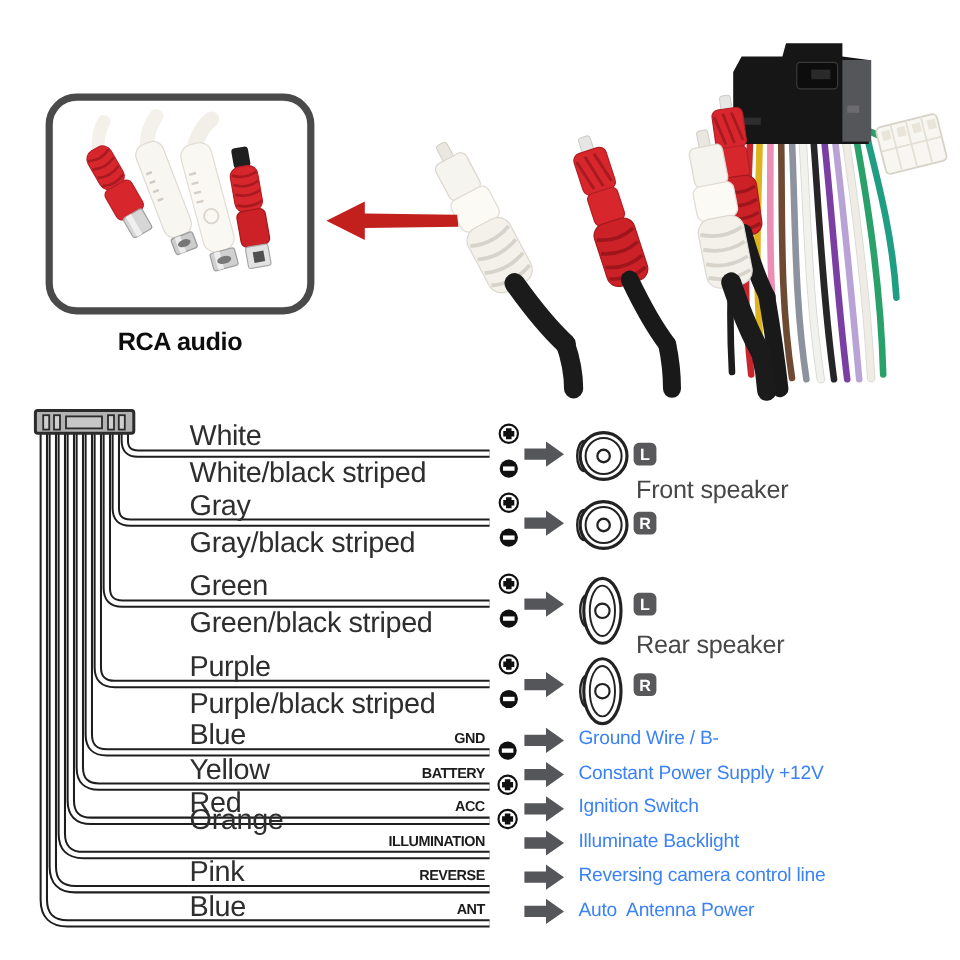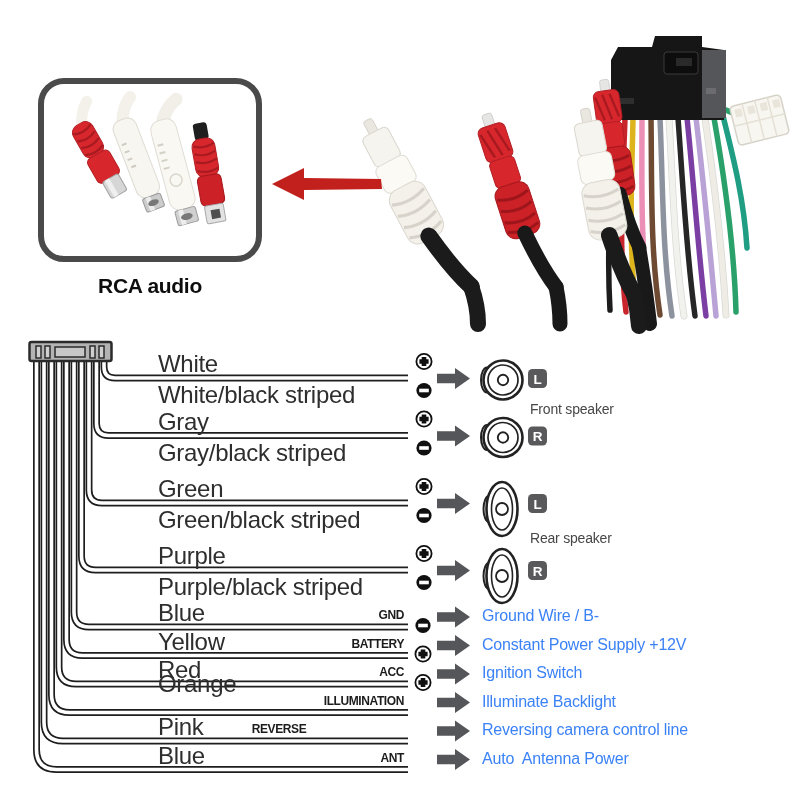--- a/index.html
+++ b/index.html
@@ -3,21 +3,21 @@
 <meta charset="utf-8">
 <style>
   html,body{margin:0;padding:0;background:#ffffff;}
   .stage{position:relative;width:800px;height:800px;background:#ffffff;overflow:hidden;
          font-family:"Liberation Sans","DejaVu Sans",sans-serif;}
   .stage svg{position:absolute;left:0;top:0;}
   .txt{position:absolute;line-height:20px;white-space:pre;}
   .wire-label{font-size:24px;color:#2e2e2e;letter-spacing:-0.3px;}
   .tag{font-size:12px;font-weight:700;color:#1c1c1c;letter-spacing:-0.4px;text-align:right;width:250px;}
   .desc{font-size:16px;color:#3b82f6;letter-spacing:-0.2px;}
-  .group-label{font-size:14px;color:#474747;letter-spacing:-0.2px;}
+  .group-label{font-size:21px;color:#474747;letter-spacing:-0.2px;}
   .inset{position:absolute;left:38px;top:78px;width:224px;height:184px;border:6px solid #4a4a4a;
          border-radius:26px;background:#fff;box-sizing:border-box;}
   .caption{position:absolute;left:38px;top:274px;width:224px;text-align:center;
            font-size:21px;font-weight:700;color:#0d0d0d;letter-spacing:-0.3px;}
   .wire-outer{stroke:#1e1e1e;stroke-width:7;fill:none;}
   .wire-inner{stroke:#ffffff;stroke-width:3.6;fill:none;}
   .badge-letter{font:700 13.5px "Liberation Sans","DejaVu Sans",sans-serif;fill:#ffffff;text-anchor:middle;}
 </style>
 </head>
 <body>
@@ -318,20 +318,20 @@
 
   <div class="txt wire-label" style="left:158px;top:660px;">Red</div>
   <div class="txt tag" style="left:154px;top:662px;">ACC</div>
   <div class="txt desc" style="left:482px;top:663px;">Ignition Switch</div>
 
   <div class="txt wire-label" style="left:158px;top:674px;text-align:center;">Orange</div>
   <div class="txt desc" style="left:482px;top:691.5px;">Illuminate Backlight</div>
   <div class="txt tag" style="left:154px;top:690.5px;">ILLUMINATION</div>
 
   <div class="txt wire-label" style="left:158px;top:717px;">Pink</div>
-  <div class="txt tag" style="left:154px;top:719px;text-align:center;">REVERSE</div>
+  <div class="txt tag" style="left:154px;top:719px;">REVERSE</div>
   <div class="txt desc" style="left:482px;top:720px;">Reversing camera control line</div>
 
   <div class="txt wire-label" style="left:158px;top:745.5px;">Blue</div>
   <div class="txt tag" style="left:154px;top:747.5px;">ANT</div>
   <div class="txt desc" style="left:482px;top:748.5px;">Auto  Antenna Power</div>
 
 </div>
 
 </body></html>

